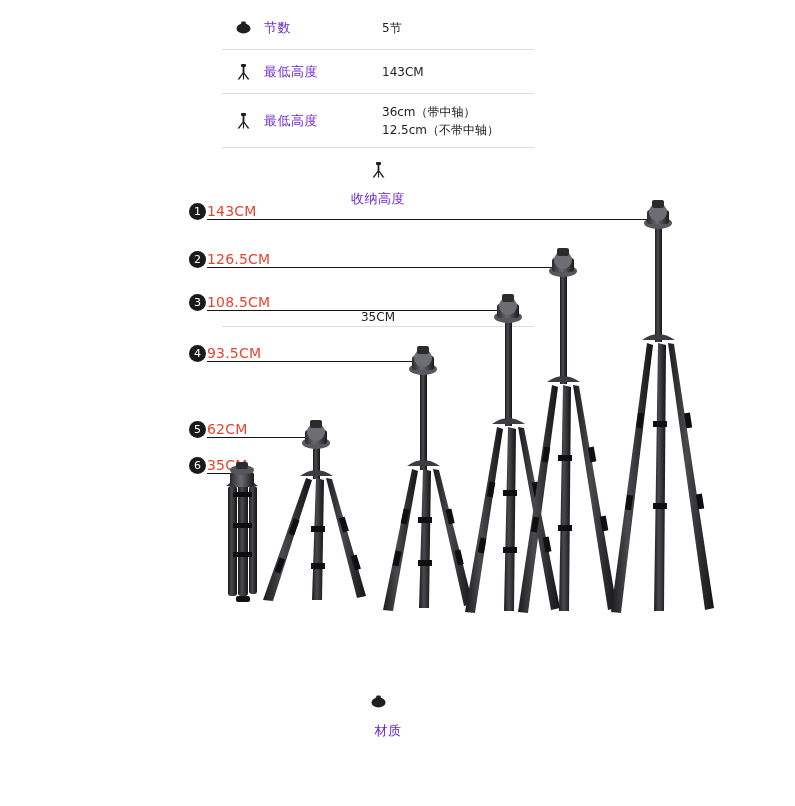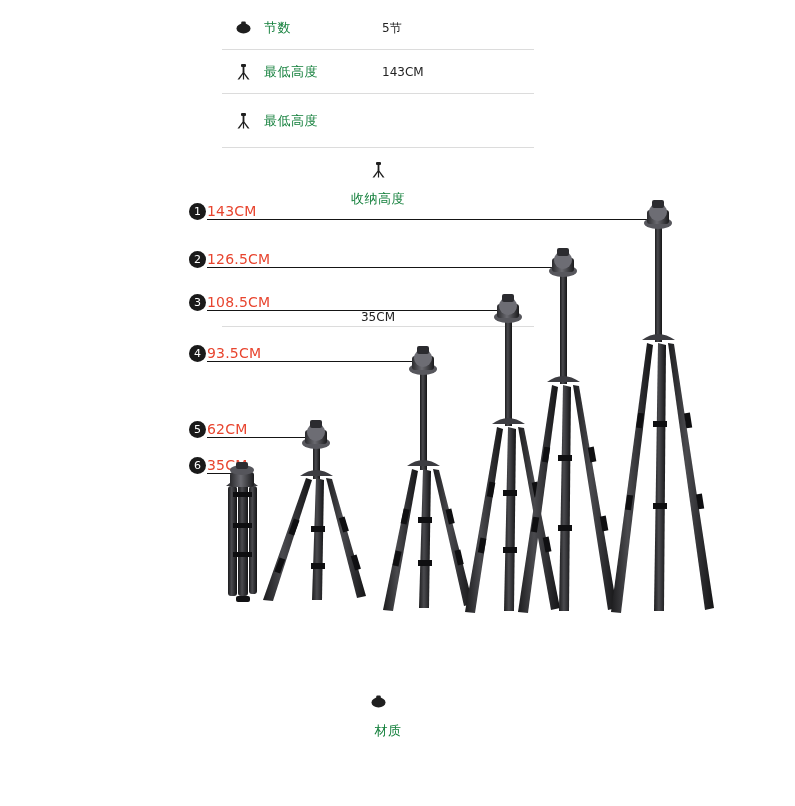--- a/index.html
+++ b/index.html
@@ -37,21 +37,21 @@
   .spec-icon {
     width: 42px;
     flex: 0 0 42px;
     display: flex;
     align-items: center;
     justify-content: center;
   }
   .spec-label {
     flex: 0 0 118px;
     font-size: 13px;
-    color: #15803d;
+    color: #6d28d9;
     letter-spacing: 0.5px;
   }
   .spec-value {
     flex: 1 1 auto;
     font-size: 12px;
     color: #222;
     line-height: 1.5;
     white-space: pre-line;
   }
   #spec-table-bottom .spec-label { flex: 0 0 140px; padding-left: 20px;}
@@ -148,20 +148,22 @@
       <span class="glyph">
         <svg width="19" height="19" viewBox="0 0 19 19">
           <rect x="7" y="2" width="5" height="3" rx="1" fill="#1f1f1f"></rect>
           <rect x="8.6" y="4.5" width="1.8" height="6" fill="#1f1f1f"></rect>
           <path d="M9.5 9.5 L3.5 17.5 L5.3 17.5 L9.5 11.5 L13.7 17.5 L15.5 17.5 Z" fill="#1f1f1f"></path>
           <rect x="8.9" y="9.5" width="1.2" height="8" fill="#1f1f1f"></rect>
         </svg>
       </span>
     </div>
     <div class="spec-label">最低高度</div>
+    <div class="spec-value">36cm（带中轴）
+12.5cm（不带中轴）</div>
   </div>
 
   <div class="spec-row">
     <div class="spec-icon">
       <span class="glyph">
         <svg width="19" height="19" viewBox="0 0 19 19">
           <rect x="7" y="2" width="5" height="3" rx="1" fill="#1f1f1f"></rect>
           <rect x="8.6" y="4.5" width="1.8" height="6" fill="#1f1f1f"></rect>
           <path d="M9.5 9.5 L3.5 17.5 L5.3 17.5 L9.5 11.5 L13.7 17.5 L15.5 17.5 Z" fill="#1f1f1f"></path>
           <rect x="8.9" y="9.5" width="1.2" height="8" fill="#1f1f1f"></rect>

